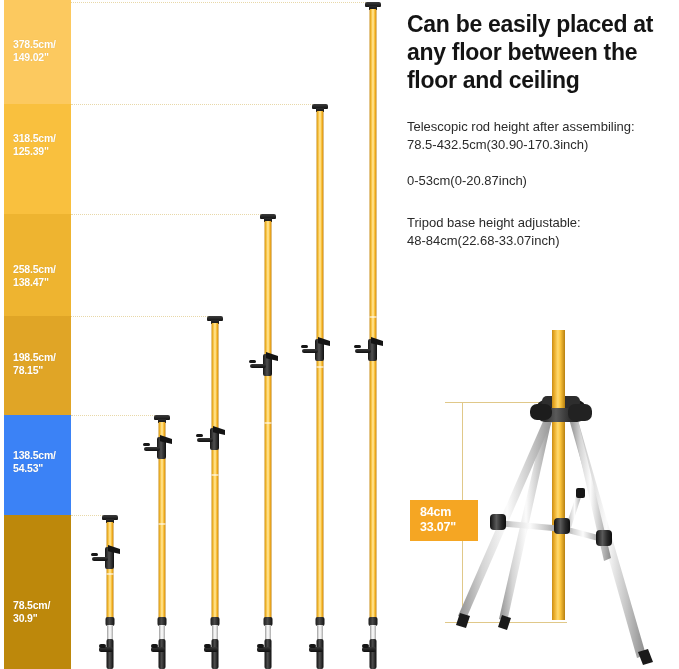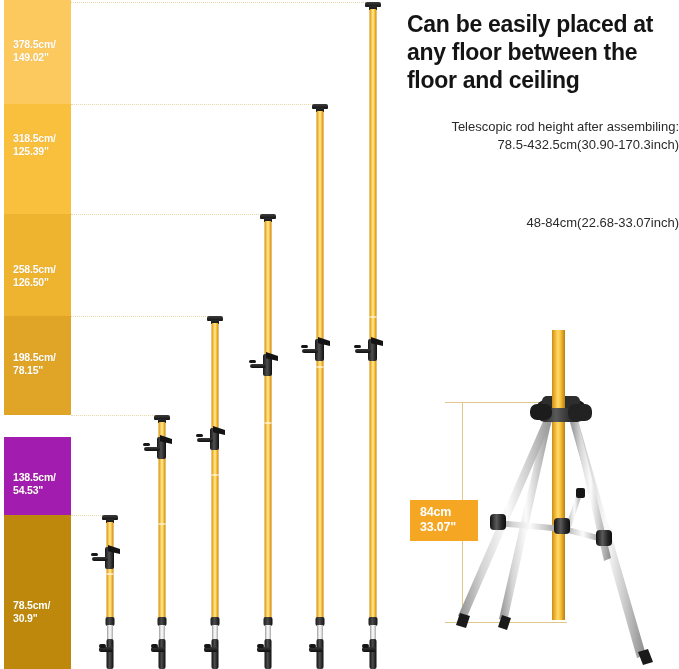--- a/index.html
+++ b/index.html
@@ -173,21 +173,20 @@
     color: #141414;
     letter-spacing: -0.3px;
   }
   .spec-block {
     position: absolute;
     left: 407px;
     width: 272px;
     font-size: 13px;
     line-height: 18px;
     color: #2a2a2a;
-    text-align: right;
   }
   .spec-line { white-space: nowrap; }
 
   
   .tripod-wrap {
     position: absolute;
     left: 400px;
     top: 330px;
     width: 279px;
     height: 339px;
@@ -223,27 +222,27 @@
     <div class="scale-band" style="top:0px;height:104px;background:#fcc95f">
       <div class="band-label" style="top:38px">378.5cm/
 149.02"</div>
     </div>
     <div class="scale-band" style="top:104px;height:110px;background:#f9c03e">
       <div class="band-label" style="top:28px">318.5cm/
 125.39"</div>
     </div>
     <div class="scale-band" style="top:214px;height:102px;background:#eeb430">
       <div class="band-label" style="top:49px">258.5cm/
-126.50"</div>
+138.47"</div>
     </div>
     <div class="scale-band" style="top:316px;height:99px;background:#e0a526">
       <div class="band-label" style="top:35px">198.5cm/
 78.15"</div>
     </div>
-    <div class="scale-band" style="top:437px;height:100px;background:#a21caf">
+    <div class="scale-band" style="top:415px;height:100px;background:#3b82f6">
       <div class="band-label" style="top:34px">138.5cm/
 54.53"</div>
     </div>
     <div class="scale-band" style="top:515px;height:154px;background:#bd880b">
       <div class="band-label" style="top:84px">78.5cm/
 30.9"</div>
     </div>
   </div>
 
   <div class="leader" style="left:71px;top:515px;width:36px"></div>
@@ -349,22 +348,24 @@
     <div class="clamp-tail" style="left:-8px;top:343px"></div>
   </div>
 
   <div class="headline">Can be easily placed at any floor between the floor and ceiling</div>
 
   <div class="spec-block" style="top:118px">
     <div class="spec-line">Telescopic rod height after assembiling:</div>
     <div class="spec-line">78.5-432.5cm(30.90-170.3inch)</div>
   </div>
   <div class="spec-block" style="top:172px">
+    <div class="spec-line">0-53cm(0-20.87inch)</div>
   </div>
   <div class="spec-block" style="top:214px">
+    <div class="spec-line">Tripod base height adjustable:</div>
     <div class="spec-line">48-84cm(22.68-33.07inch)</div>
   </div>
 
   <div class="tripod-wrap">
 
     <div class="dim-line-h" style="left:45px;top:72px;width:122px"></div>
     <div class="dim-line-h" style="left:45px;top:292px;width:122px"></div>
     <div class="dim-line-v" style="left:62px;top:72px;height:220px"></div>
 
     <div class="dim-badge" style="left:10px;top:170px;width:50px">84cm

